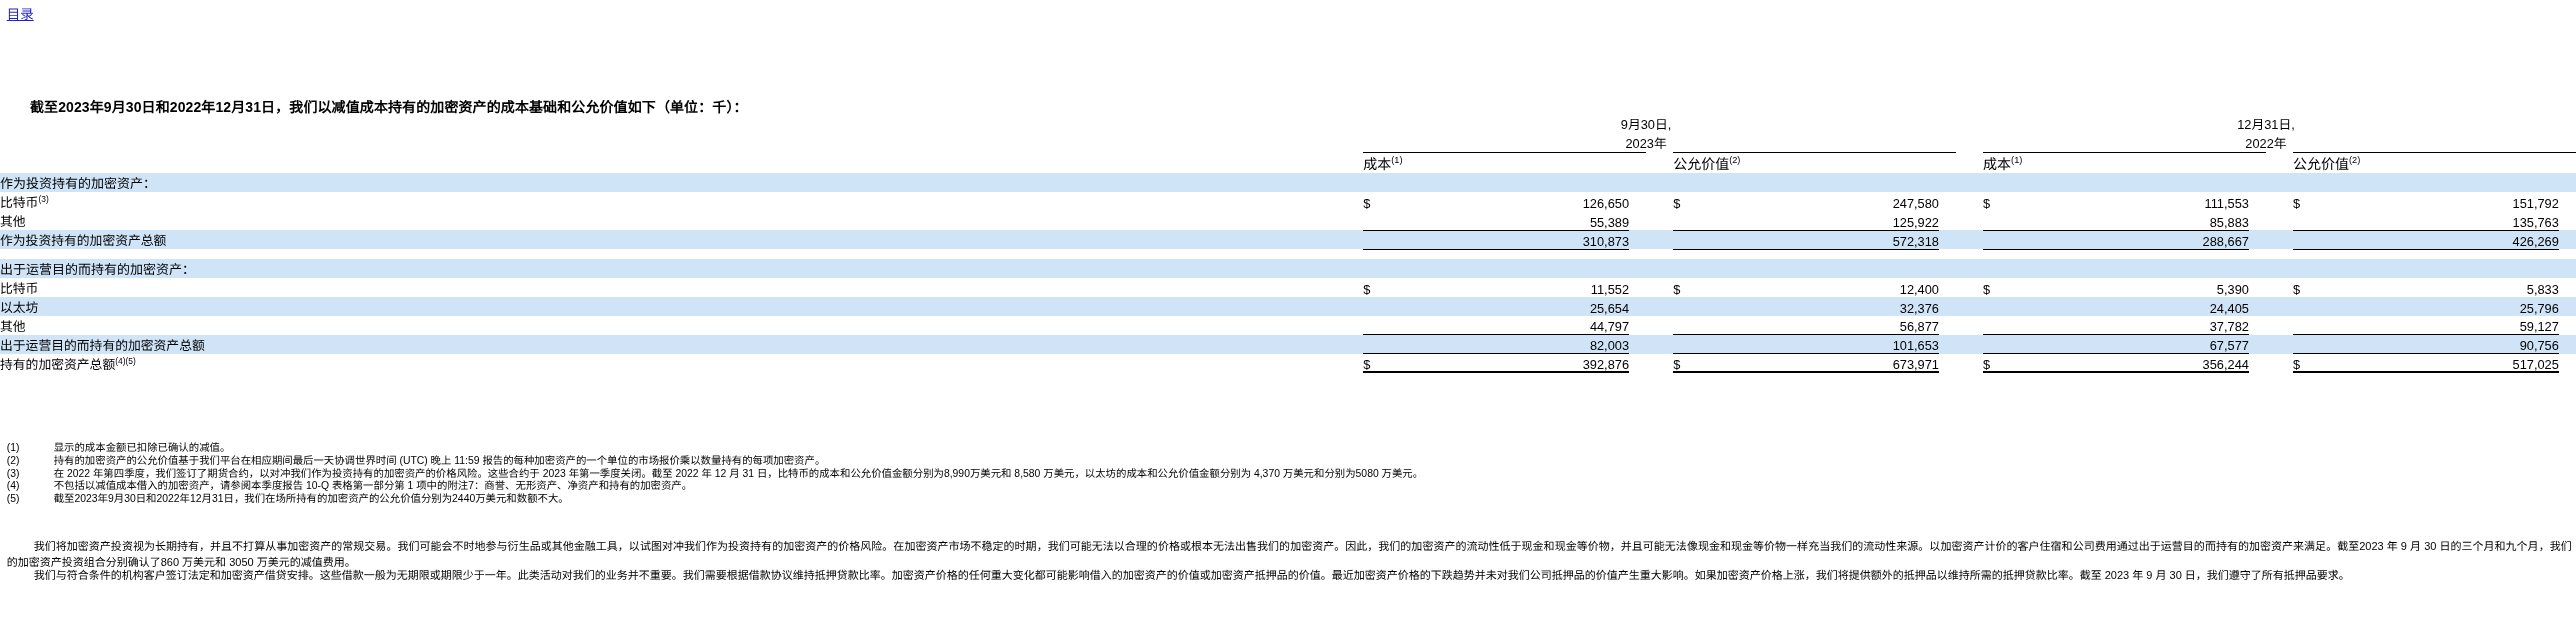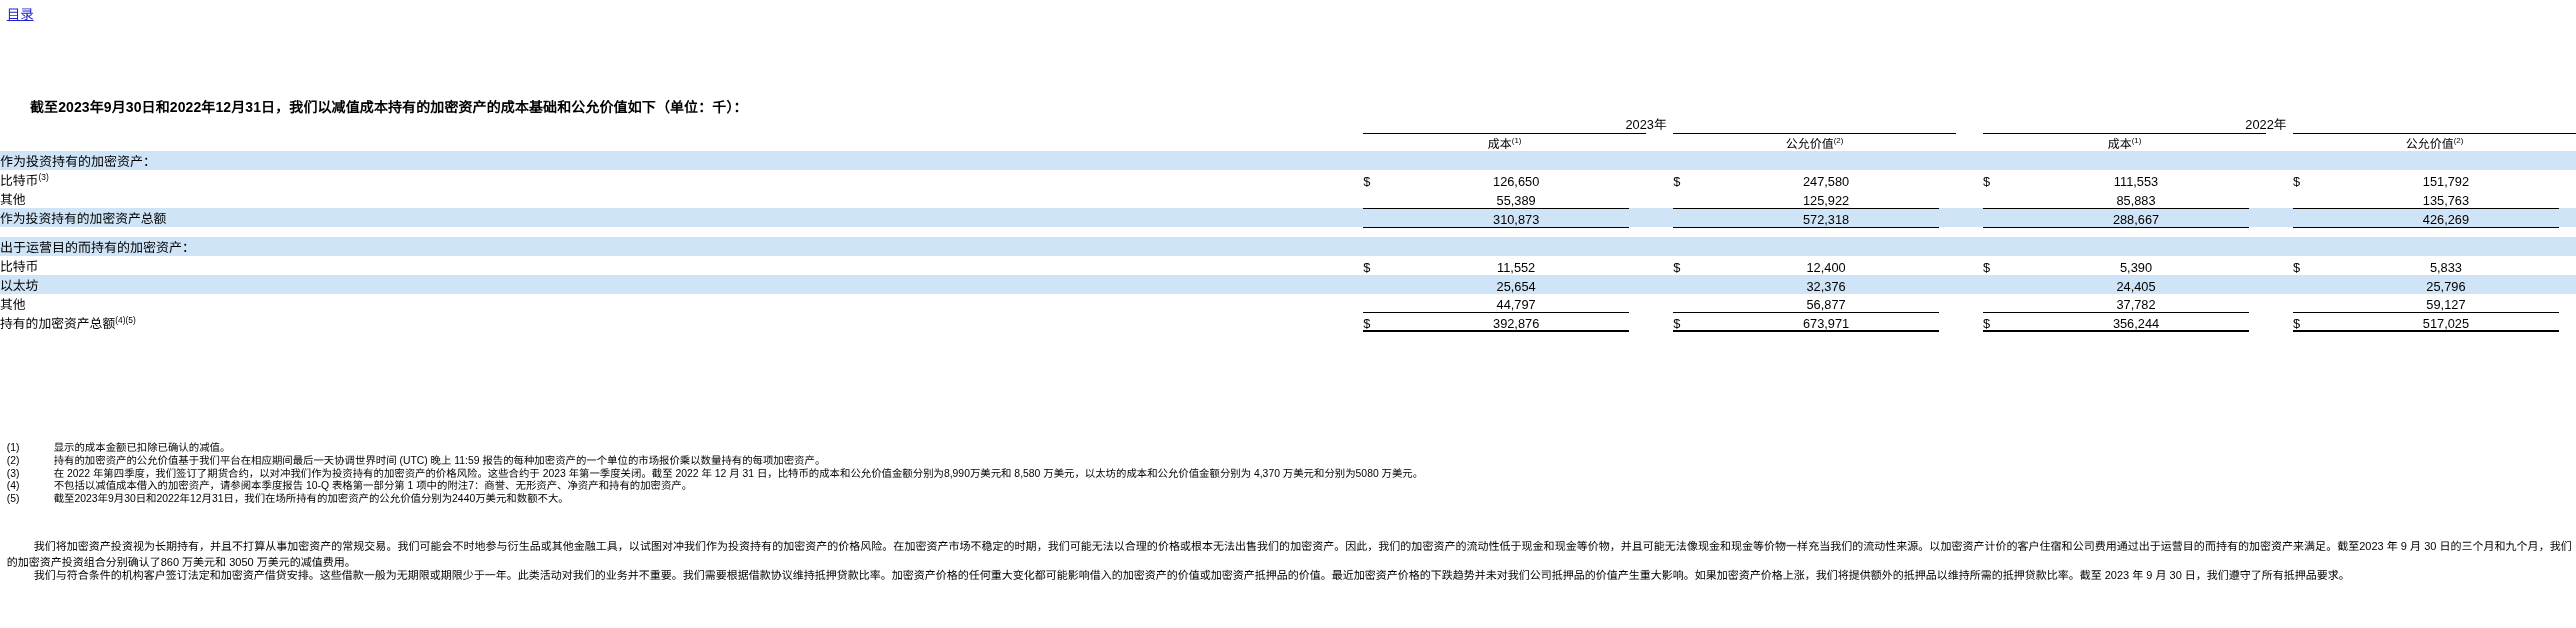--- a/index.html
+++ b/index.html
@@ -96,34 +96,34 @@
   }
   .lbl-total {
     padding-left: 4px;
     white-space: nowrap;
     font-size: 12.8px;
     font-weight: normal;
   }
   sup { font-size: 0.66em; vertical-align: super; line-height: 0; }
 
   .cur  { text-align: left;  padding-left: 1.3px; white-space: nowrap; }
-  .num  { text-align: center; padding-right: 2.7px; white-space: nowrap; }
+  .num  { text-align: right; padding-right: 2.7px; white-space: nowrap; }
 
   
   .hdr-date {
     text-align: center;
     font-weight: bold;
     font-size: 12.8px;
     white-space: nowrap;
     padding-bottom: 1.3px;
   }
   .hdr-sub {
-    text-align: center;
+    text-align: left;
     font-weight: bold;
-    font-size: 12px;
+    font-size: 14px;
     white-space: nowrap;
     padding-bottom: 2px;
     padding-top: 2px;
   }
   .rule-top { border-top: 1.3px solid #000; }
 
   .subtot-line td.num, .subtot-line td.cur { border-top: 1px solid #000; }
   .grand-top td.num, .grand-top td.cur { border-top: 1px solid #000; }
   .dbl-under td.num, .dbl-under td.cur {
     border-bottom: 1px double #000;
@@ -187,20 +187,25 @@
         <col class="c-num">
         <col class="c-pad">
       <col class="c-gap">
         <col class="c-cur">
         <col class="c-num">
         <col class="c-pad">
     </colgroup>
     <thead>
       <tr class="rowh">
         <td></td>
+        <td colspan="8" class="hdr-date">9月30日,</td>
+        <td colspan="8" class="hdr-date">12月31日,</td>
+      </tr>
+      <tr class="rowh">
+        <td></td>
         <td colspan="8" class="hdr-date">2023年</td>
         <td colspan="8" class="hdr-date">2022年</td>
       </tr>
       <tr>
         <td></td>
         <td></td>
         <td colspan="3" class="hdr-sub rule-top"><span>成本</span><sup>(1)</sup></td>
         <td></td>
         <td colspan="3" class="hdr-sub rule-top"><span>公允价值</span><sup>(2)</sup></td>
         <td></td>
@@ -355,20 +360,39 @@
         <td></td>
           <td class="cur"></td>
           <td class="num">37,782</td>
           <td></td>
         <td></td>
           <td class="cur"></td>
           <td class="num">59,127</td>
           <td></td>
       </tr>
 
+      <tr class="rowh row-shade subtot-line">
+        <td class="lbl-sub">出于运营目的而持有的加密资产总额</td>
+        <td></td>
+          <td class="cur"></td>
+          <td class="num">82,003</td>
+          <td></td>
+        <td></td>
+          <td class="cur"></td>
+          <td class="num">101,653</td>
+          <td></td>
+        <td></td>
+          <td class="cur"></td>
+          <td class="num">67,577</td>
+          <td></td>
+        <td></td>
+          <td class="cur"></td>
+          <td class="num">90,756</td>
+          <td></td>
+      </tr>
 
       <tr class="rowh row-white grand-top dbl-under">
         <td class="lbl-total"><span>持有的加密资产总额</span><sup>(4)(5)</sup></td>
         <td></td>
           <td class="cur">$</td>
           <td class="num">392,876</td>
           <td></td>
         <td></td>
           <td class="cur">$</td>
           <td class="num">673,971</td>

